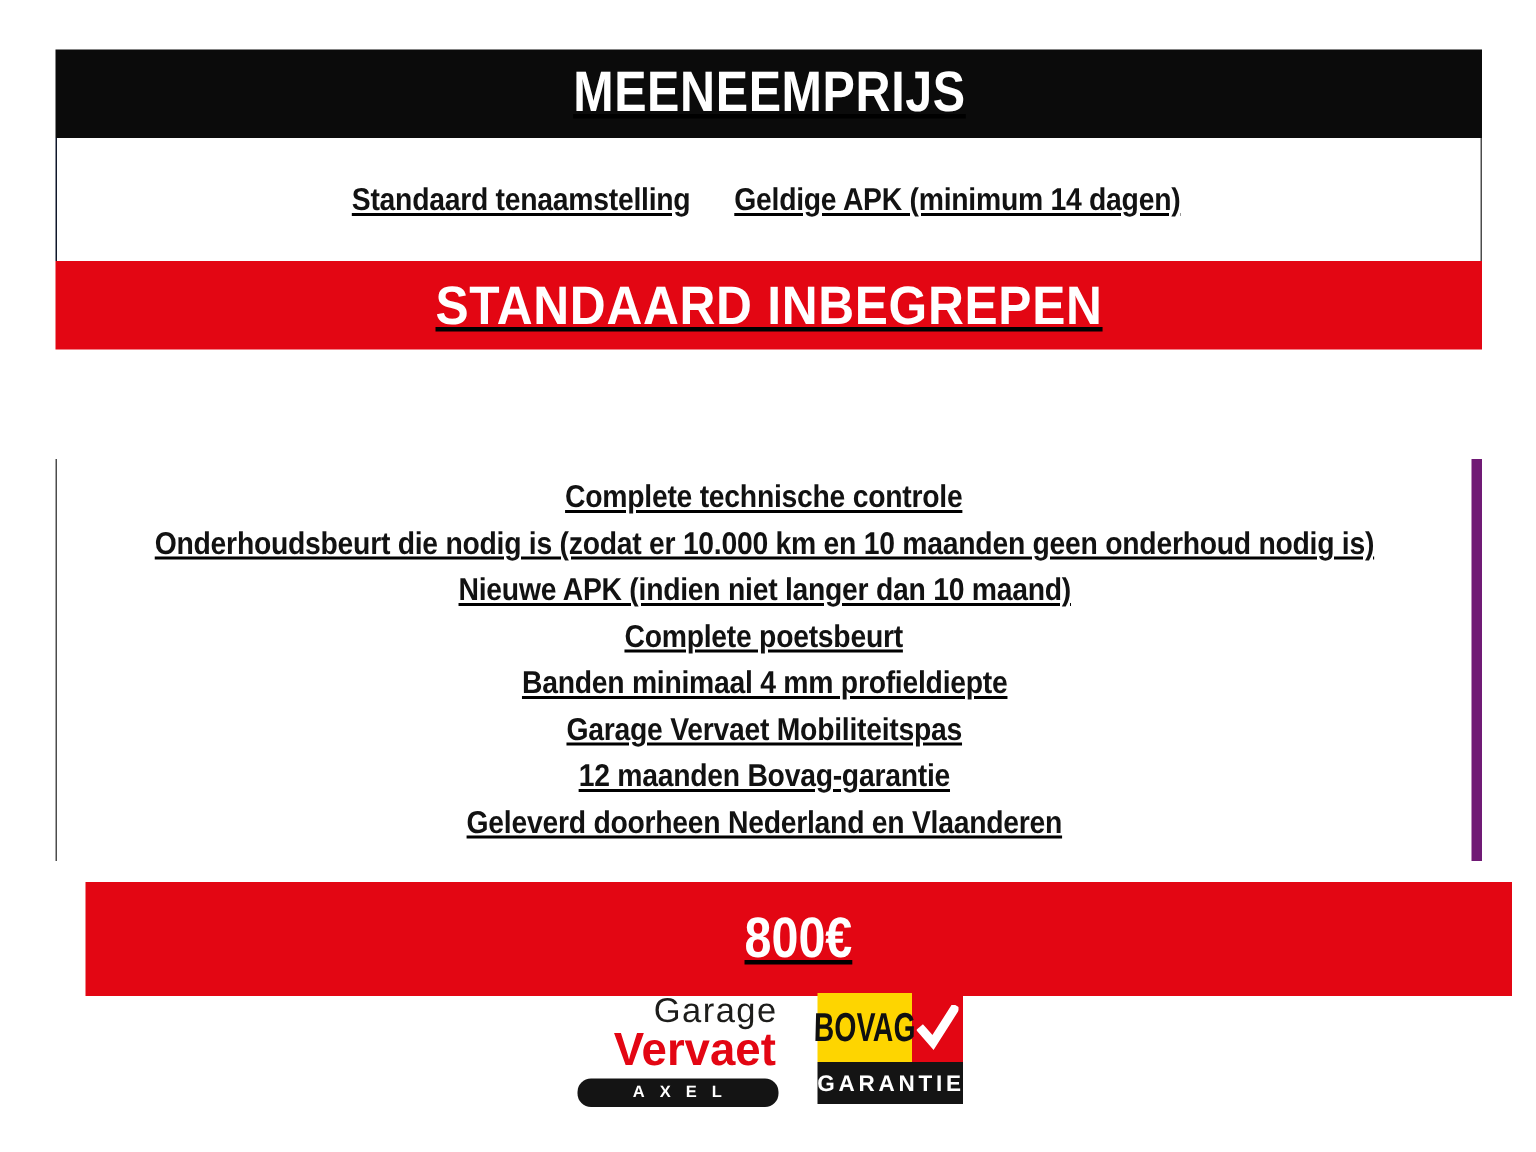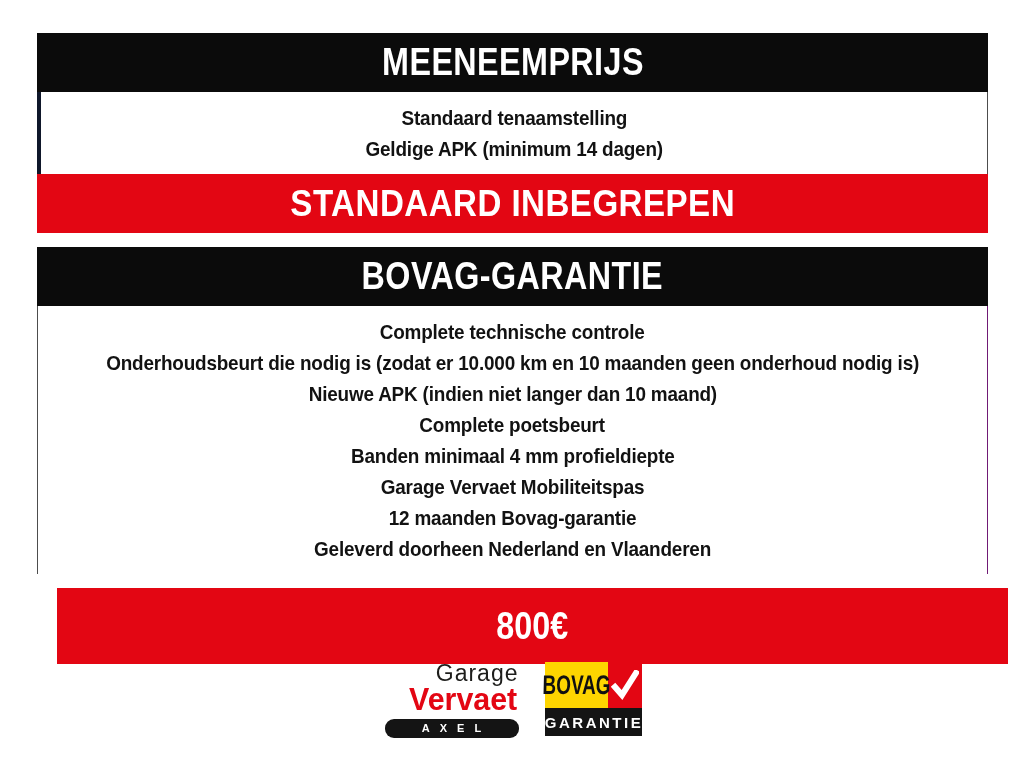--- a/index.html
+++ b/index.html
@@ -1,42 +1,42 @@
 <!DOCTYPE html>
 <html><head>
 <meta charset="utf-8">
 <style>
   * { margin:0; padding:0; box-sizing:border-box; }
   html,body { width:1024px; height:768px; background:#ffffff;
               font-family:"Liberation Sans", sans-serif; overflow:hidden; }
   .stage { position:relative; width:1024px; height:768px; background:#ffffff; }
 
   .band { position:absolute; left:37px; width:951px; display:flex;
-          align-items:center; justify-content:center; }
+          align-items:center; justify-content:center;text-decoration:underline; }
 
   .black-band { background:#0b0b0b; }
   .red-band   { background:#e30613; }
 
   .band-title { color:#ffffff; font-weight:bold; white-space:nowrap;
                 display:inline-block; transform:scaleX(0.85); letter-spacing:0.5px; }
 
   #header-top   { top:33px;  height:59px; }
   #header-top .band-title { font-size:38px; }
 
   #body-top { top:92px; height:82px; background:#ffffff;
-              border-left:4px solid #0f172a; border-right:1px solid #4d4d4d;
-              flex-direction:column; }
+              border-left:1px solid #0f172a; border-right:1px solid #4d4d4d;
+              }
   #banner-included { top:174px; height:59px; }
   #banner-included .band-title { font-size:36px; transform:scaleX(0.92); }
 
   #header-bovag { top:247px; height:59px; }
   #header-bovag .band-title { font-size:38px; }
 
   #body-bovag { top:306px; height:268px; background:#ffffff;
-                border-left:1px solid #4d4d4d; border-right:1px solid #701a75;
+                border-left:1px solid #4d4d4d; border-right:7px solid #701a75;
                 flex-direction:column; }
 
   #banner-price { top:588px; height:76px;margin-left:20px; }
   #banner-price .band-title { font-size:38px; letter-spacing:0px; }
 
   .line { display:block; text-align:center; color:#121212; font-weight:bold;
           font-size:21px; line-height:31px; white-space:nowrap;
           transform:scaleX(0.90); letter-spacing:-0.2px; }
 
   
@@ -77,23 +77,20 @@
 
   <div class="band" id="body-top">
     <span class="line">Standaard tenaamstelling</span>
     <span class="line">Geldige APK (minimum 14 dagen)</span>
   </div>
 
   <div class="band red-band" id="banner-included">
     <span class="band-title">STANDAARD INBEGREPEN</span>
   </div>
 
-  <div class="band black-band" id="header-bovag">
-    <span class="band-title">BOVAG-GARANTIE</span>
-  </div>
 
   <div class="band" id="body-bovag">
     <span class="line">Complete technische controle</span>
     <span class="line">Onderhoudsbeurt die nodig is (zodat er 10.000 km en 10 maanden geen onderhoud nodig is)</span>
     <span class="line">Nieuwe APK (indien niet langer dan 10 maand)</span>
     <span class="line">Complete poetsbeurt</span>
     <span class="line">Banden minimaal 4 mm profieldiepte</span>
     <span class="line">Garage Vervaet Mobiliteitspas</span>
     <span class="line">12 maanden Bovag-garantie</span>
     <span class="line">Geleverd doorheen Nederland en Vlaanderen</span>

